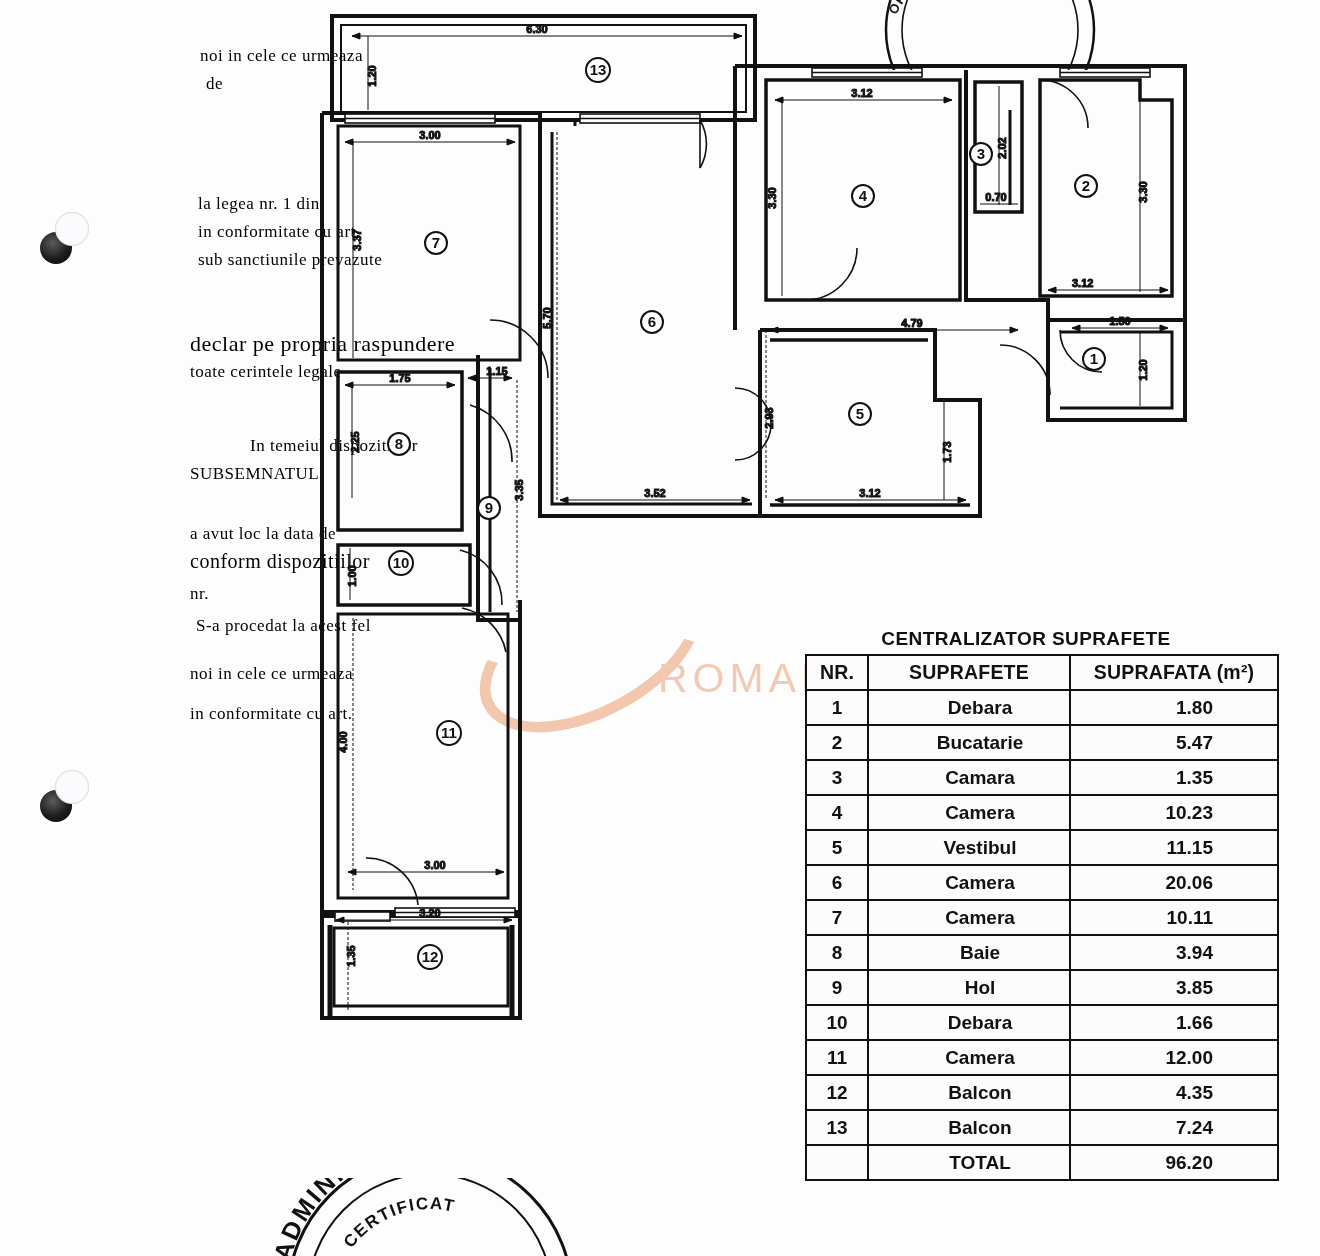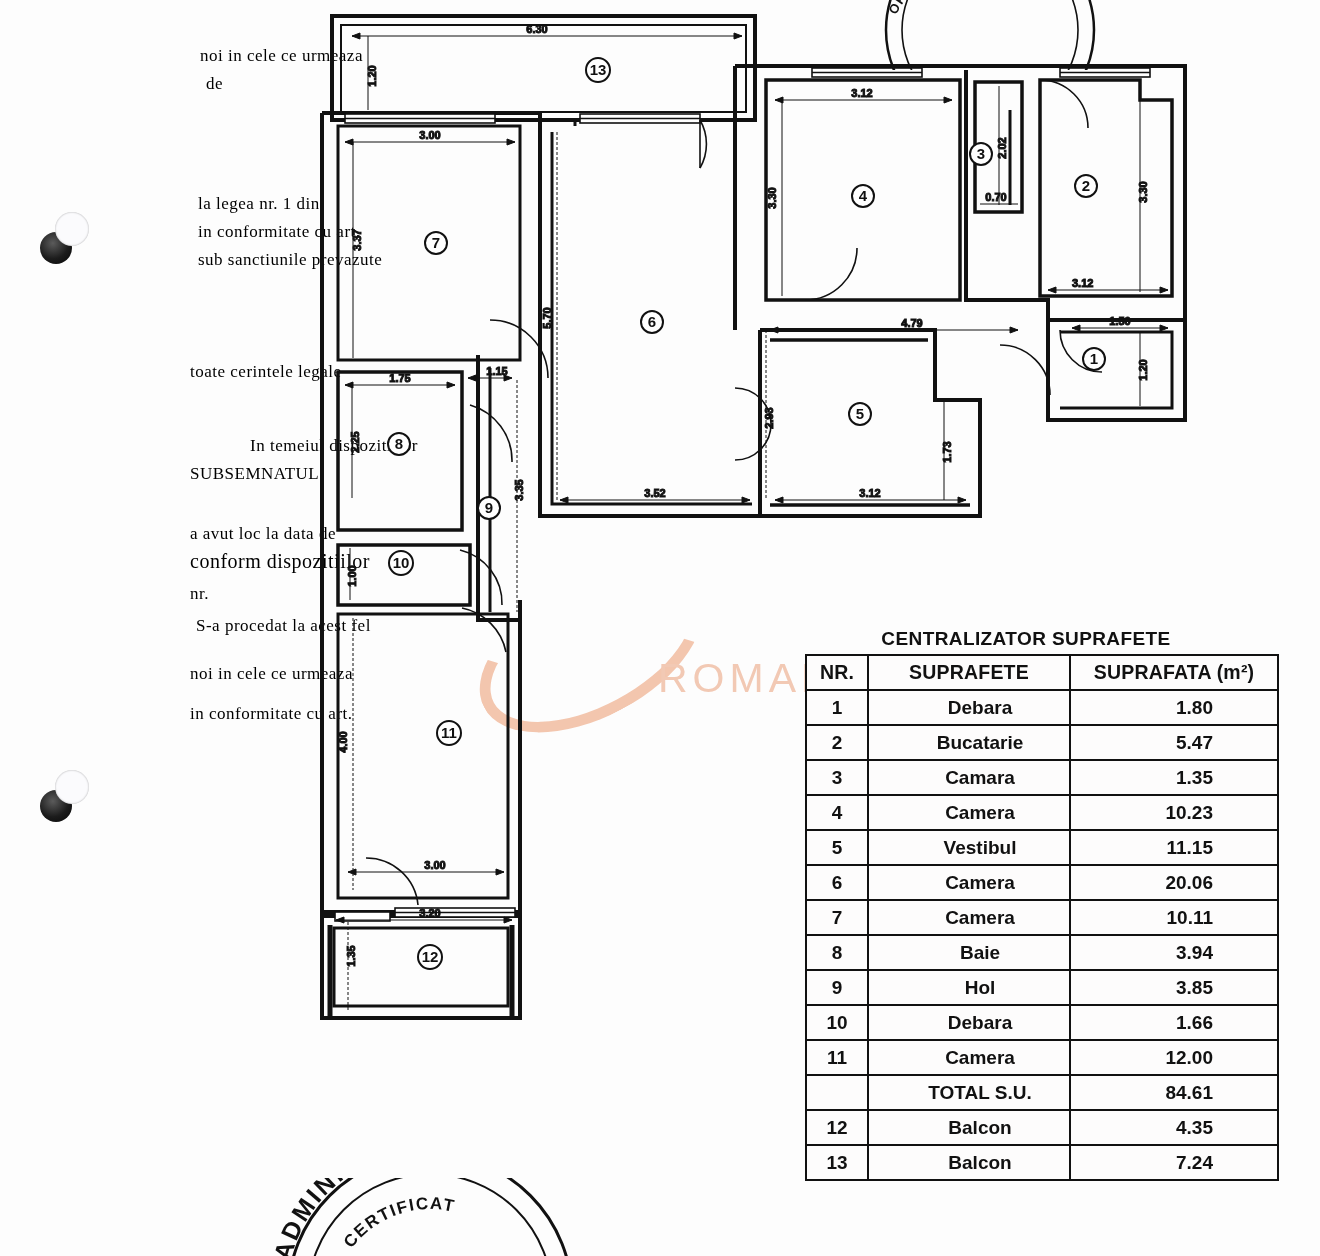--- a/index.html
+++ b/index.html
@@ -101,20 +101,21 @@
 </head>
 <body>
 
 <div id="sheet">
 
   <div class="bleed" style="left:200px;top:42px;">noi in cele ce urmeaza</div>
   <div class="bleed" style="left:206px;top:70px;">de </div>
   <div class="bleed" style="left:198px;top:190px;">la legea nr. 1 din</div>
   <div class="bleed" style="left:198px;top:218px;">in conformitate cu art.</div>
   <div class="bleed" style="left:198px;top:246px;">sub sanctiunile prevazute</div>
+  <div class="bleed" style="left:190px;top:330px;font-size:22px;">declar pe propria raspundere</div>
   <div class="bleed" style="left:190px;top:358px;">toate cerintele legale</div>
   <div class="bleed" style="left:250px;top:432px;">In temeiul dispozitiilor</div>
   <div class="bleed" style="left:190px;top:460px;">SUBSEMNATUL</div>
   <div class="bleed" style="left:190px;top:520px;">a avut loc la data de</div>
   <div class="bleed" style="left:190px;top:548px;font-size:20px;">conform dispozitiilor</div>
   <div class="bleed" style="left:190px;top:580px;">nr.</div>
   <div class="bleed" style="left:196px;top:612px;">S-a procedat la acest fel</div>
   <div class="bleed" style="left:190px;top:660px;">noi in cele ce urmeaza</div>
   <div class="bleed" style="left:190px;top:700px;">in conformitate cu art.</div>
 
@@ -456,31 +457,31 @@
             <td class="col-nr">10</td>
             <td class="col-dest">Debara</td>
             <td class="col-supr"><span class="sup-val">1.66</span></td>
           </tr>
           <tr>
             <td class="col-nr">11</td>
             <td class="col-dest">Camera</td>
             <td class="col-supr"><span class="sup-val">12.00</span></td>
           </tr>
           <tr>
-            <td class="col-nr"></td>
-            <td class="col-dest">TOTAL S.U.</td>
-            <td class="col-supr"><span class="sup-val">84.61</span></td>
-          </tr>
-          <tr>
             <td class="col-nr">12</td>
             <td class="col-dest">Balcon</td>
             <td class="col-supr"><span class="sup-val">4.35</span></td>
           </tr>
           <tr>
             <td class="col-nr">13</td>
             <td class="col-dest">Balcon</td>
             <td class="col-supr"><span class="sup-val">7.24</span></td>
           </tr>
+          <tr>
+            <td class="col-nr"></td>
+            <td class="col-dest">TOTAL</td>
+            <td class="col-supr"><span class="sup-val">96.20</span></td>
+          </tr>
         </tbody>
     </table>
   </div>
 
 </div>
 
 </body></html>

